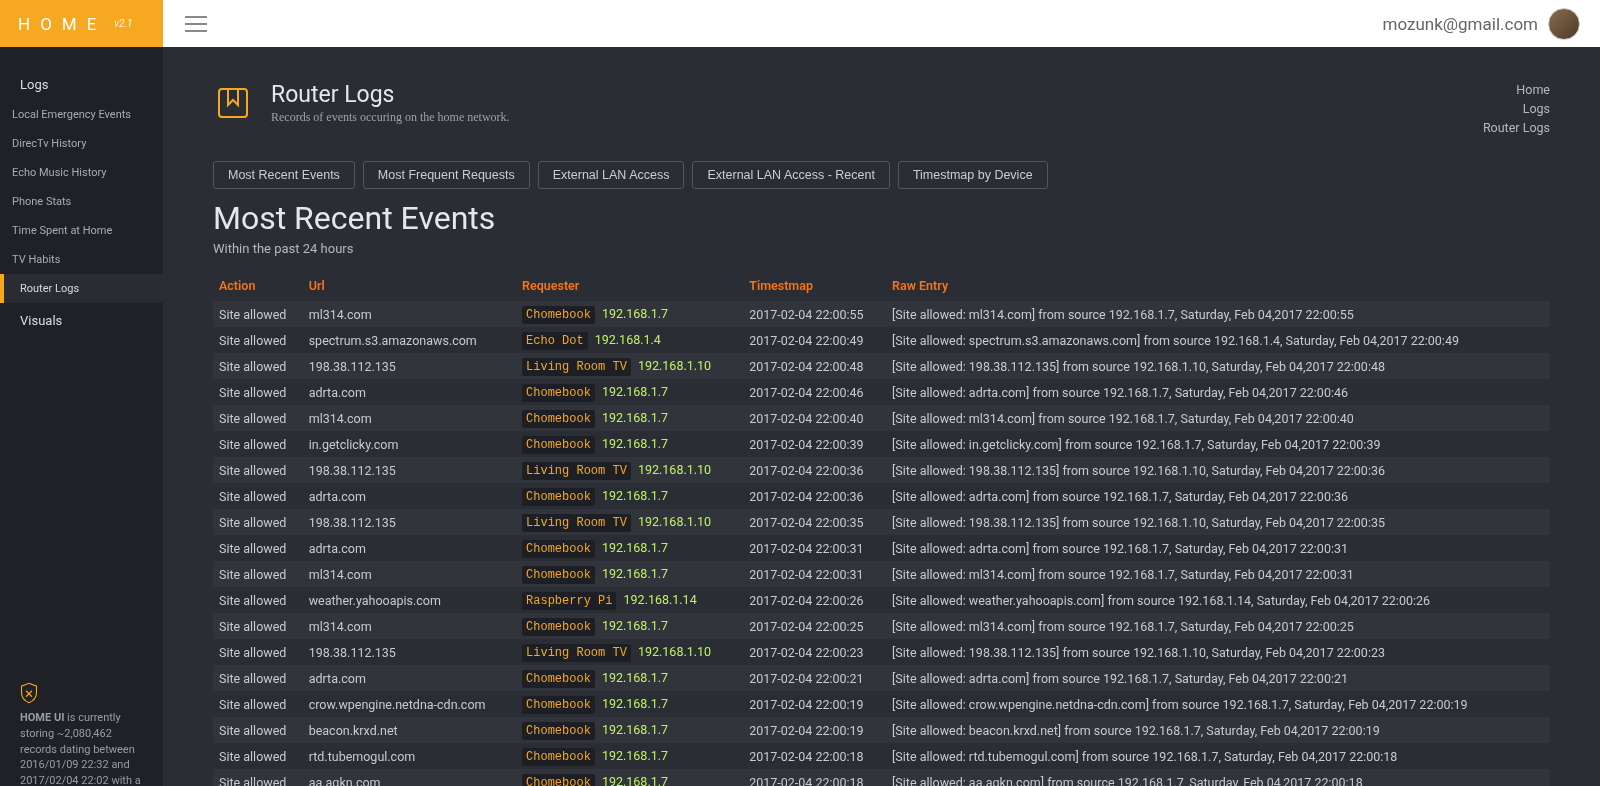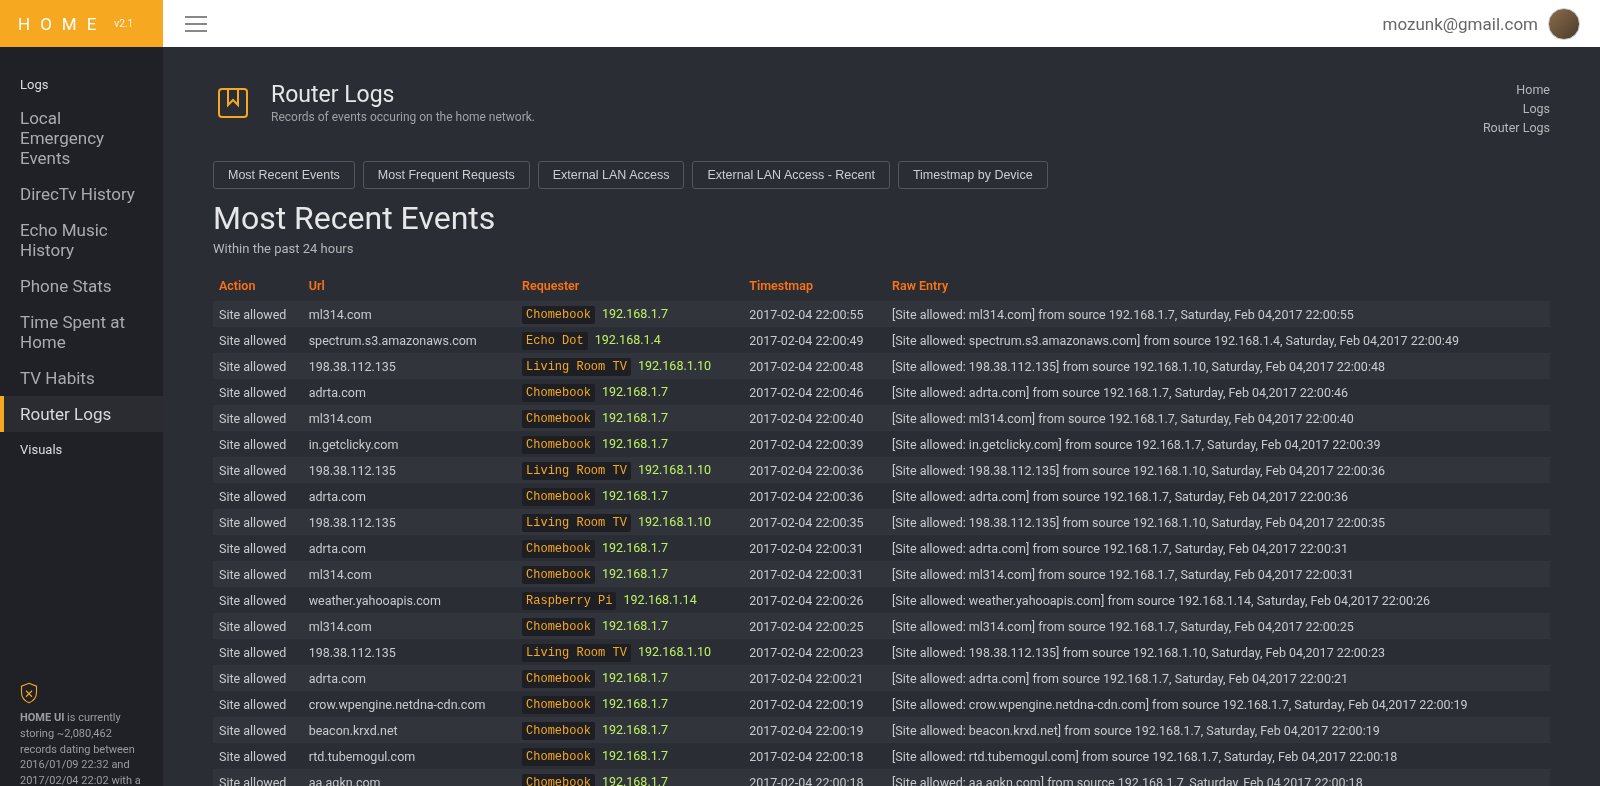--- a/index.html
+++ b/index.html
@@ -21,21 +21,21 @@
   width: 163px;
   height: 47px;
   background: #f6a821;
   color: #fff;
   display: flex;
   align-items: center;
   padding-left: 18px;
   font-weight: 400;
 }
 .brand-title { letter-spacing: 10px; font-size: 17px; }
-.brand-version { font-size: 10px; margin-left: 8px; letter-spacing: 0; opacity: 0.9; }
+.brand-version { font-size: 10px; margin-left: 8px; letter-spacing: 0; opacity: 0.9; font-style: italic; }
 .hamburger {
   width: 22px; height: 16px;
   margin-left: 22px;
   display: flex; flex-direction: column; justify-content: space-between;
   cursor: pointer;
 }
 .hamburger span { height: 2px; background: #888; }
 .topbar-right { margin-left: auto; display: flex; align-items: center; padding-right: 20px; }
 .user-email { color: #666; font-size: 17px; margin-right: 10px; }
 .avatar { width: 32px; height: 32px; border-radius: 50%; background: linear-gradient(135deg,#8a6d4b,#4a3a2a); border:1px solid #ccc; }
@@ -48,22 +48,22 @@
   min-height: calc(100vh - 47px);
   padding-top: 20px;
   position: relative;
 }
 .sidebar-heading {
   padding: 10px 20px 8px;
   font-size: 13px;
   color: #dcdde0;
 }
 .sidebar-item {
-  padding: 8px 20px;
-  font-size: 17px;
+  padding: 8px 12px;
+  font-size: 11px;
   color: #a9abae;
   cursor: pointer;
 }
 .sidebar-item.active {
   background: rgba(255,255,255,0.05);
   border-left: 4px solid #f6a821;
   padding-left: 16px;
   color: #d8d9db;
 }
 .sidebar-footer {
@@ -78,21 +78,21 @@
 .shield-icon { width: 18px; height: 22px; display:block; margin-bottom:6px; }
 
 .main {
   flex: 1;
   padding: 34px 50px 30px 50px;
 }
 .page-head { display:flex; align-items:flex-start; justify-content:space-between; margin-bottom: 24px; }
 .page-head-left { display:flex; align-items:center; }
 .page-icon { width:40px; height:40px; margin-right:18px; }
 .page-title { font-size:23px; font-weight:400; color:#e6e7e9; }
-.page-sub { font-size:12px; color:#9fa1a4; margin-top:2px; }
+.page-sub { font-size:12px; color:#9fa1a4; margin-top:2px;font-family:Liberation Serif, serif; }
 .breadcrumbs { text-align:right; font-size:12.5px; color:#b5b7ba; line-height:1.5; }
 
 .filter-row { display:flex; gap:8px; margin-bottom:10px; }
 .filter-btn {
   border:1px solid #54565b;
   background:transparent;
   color:#cccdd0;
   padding:6px 14px;
   font-size:12.5px;
   border-radius:3px;

